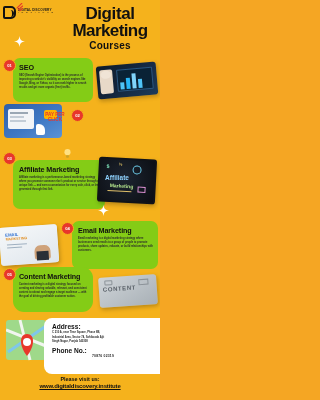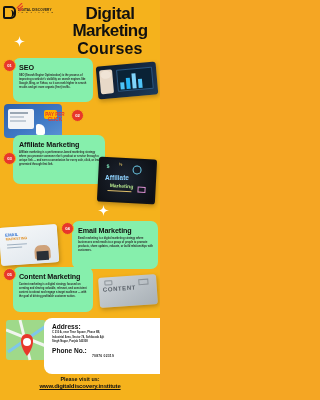--- a/index.html
+++ b/index.html
@@ -24,25 +24,25 @@
     border-right:2px solid #111; border-radius:0 4px 4px 0;
   }
   .logo-spark { position:absolute; left:11px; top:-1px; width:9px; height:9px; }
   .logo-txt { display:flex; flex-direction:column; line-height:1; }
   .logo-txt .l1 { font-size:3.1px; font-weight:700; letter-spacing:.15px; color:#1a1a1a; }
   .logo-txt .l2 { font-size:2.4px; font-weight:400; letter-spacing:1.1px; color:#1a1a1a; }
 
   .title-wrap { position:absolute; top:5px; left:62px; width:96px; text-align:center; }
   .t1 { font-size:17px; font-weight:800; color:#111; line-height:1.02; letter-spacing:-.4px; }
   .t2 { font-size:17px; font-weight:800; color:#111; line-height:1.02; letter-spacing:-.6px; }
-  .t3 { font-size:16px; font-weight:800; color:#111; line-height:1.1; letter-spacing:.2px; }
+  .t3 { font-size:10px; font-weight:800; color:#111; line-height:1.1; letter-spacing:.2px; }
 
   
   .card {
-    position:absolute; background:#86efac; border-radius:7px;
+    position:absolute; background:#84cc16; border-radius:7px;
     padding:5px 5px 15px 6px;
   }
   .card h3 { font-size:7.2px; font-weight:800; color:#111; letter-spacing:-.1px; margin-bottom:2px; }
   .card p {
     font-size:2.55px; line-height:1.62; color:#2b2b2b; font-weight:600;
     letter-spacing:.02px;
   }
   .badge {
     position:absolute; width:13px; height:13px; border-radius:50%;
     background:#E8372B; color:#fff; font-size:4.2px; font-weight:800;
@@ -130,21 +130,21 @@
     <div style="font-size:4.6px;font-weight:800;color:#E8372B;">CLICK</div>
   </div>
   <div class="badge" style="left:71px;top:109px;">02</div>
 
   <svg class="spark" style="left:63px;top:148px;width:9px;height:11px;" viewBox="0 0 10 12">
     <circle cx="5" cy="4.5" r="3.4" fill="#FFE082"></circle>
     <rect x="3.4" y="8" width="3.2" height="2.6" rx="1" fill="#C9A227"></rect>
   </svg>
 
   <div class="badge" style="left:3px;top:152px;">03</div>
-  <div class="card" style="left:13px;top:135px;width:92px;height:49px;">
+  <div class="card" style="left:13px;top:160px;width:92px;height:49px;">
     <h3>Affiliate Marketing</h3>
     <p>Affiliate marketing is a performance-based marketing strategy where you promote someone else's product or service through a unique link — and earn a commission for every sale, click, or lead generated through that link.</p>
   </div>
   <div class="photo shadow" style="left:98px;top:158px;width:58px;height:45px;transform:rotate(3deg);
        background:#101318;">
     <div style="position:absolute;inset:2px;background:radial-gradient(circle at 45% 45%,#1d2430,#0b0e13);"></div>
     <div style="position:absolute;left:8px;top:6px;font-size:5px;font-weight:800;color:#7ee3b8;transform:rotate(-6deg);">$</div>
     <div style="position:absolute;left:20px;top:4px;font-size:4px;color:#f1d16b;">%</div>
     <div style="position:absolute;left:34px;top:7px;width:9px;height:9px;border:1px solid #6fd1ef;border-radius:50%;"></div>
     <div style="position:absolute;left:7px;top:17px;font-size:6.5px;font-weight:800;color:#8fd3ff;transform:rotate(-3deg);">Affiliate</div>
@@ -167,21 +167,21 @@
     <div style="position:absolute;left:34px;top:20px;width:16px;height:14px;background:#cfa27a;border-radius:6px 6px 2px 2px;"></div>
     <div style="position:absolute;left:36px;top:26px;width:12px;height:9px;background:#2b2f36;"></div>
   </div>
   <div class="badge" style="left:61px;top:222px;">04</div>
   <div class="card" style="left:72px;top:221px;width:86px;height:48px;">
     <h3>Email Marketing</h3>
     <p>Email marketing is a digital marketing strategy where businesses send emails to a group of people to promote products, share updates, educate, or build relationships with customers.</p>
   </div>
 
   <div class="badge" style="left:3px;top:268px;">05</div>
-  <div class="card" style="left:13px;top:267px;width:80px;height:45px;">
+  <div class="card" style="left:13px;top:267px;width:80px;height:45px;border-radius:11px;">
     <h3>Content Marketing</h3>
     <p>Content marketing is a digital strategy focused on creating and sharing valuable, relevant, and consistent content to attract and engage a target audience — with the goal of driving profitable customer action.</p>
   </div>
   <div class="photo shadow" style="left:99px;top:276px;width:58px;height:30px;transform:rotate(-4deg);
        background:linear-gradient(150deg,#cfd4d8,#a8b0b6);">
     <div style="position:absolute;left:4px;top:9px;font-size:6px;font-weight:800;color:#5a6168;letter-spacing:.6px;">CONTENT</div>
     <div style="position:absolute;left:6px;top:3px;width:8px;height:5px;border:1px solid #8b9298;border-radius:1px;"></div>
     <div style="position:absolute;left:40px;top:4px;width:10px;height:6px;border:1px solid #8b9298;"></div>
   </div>
 

